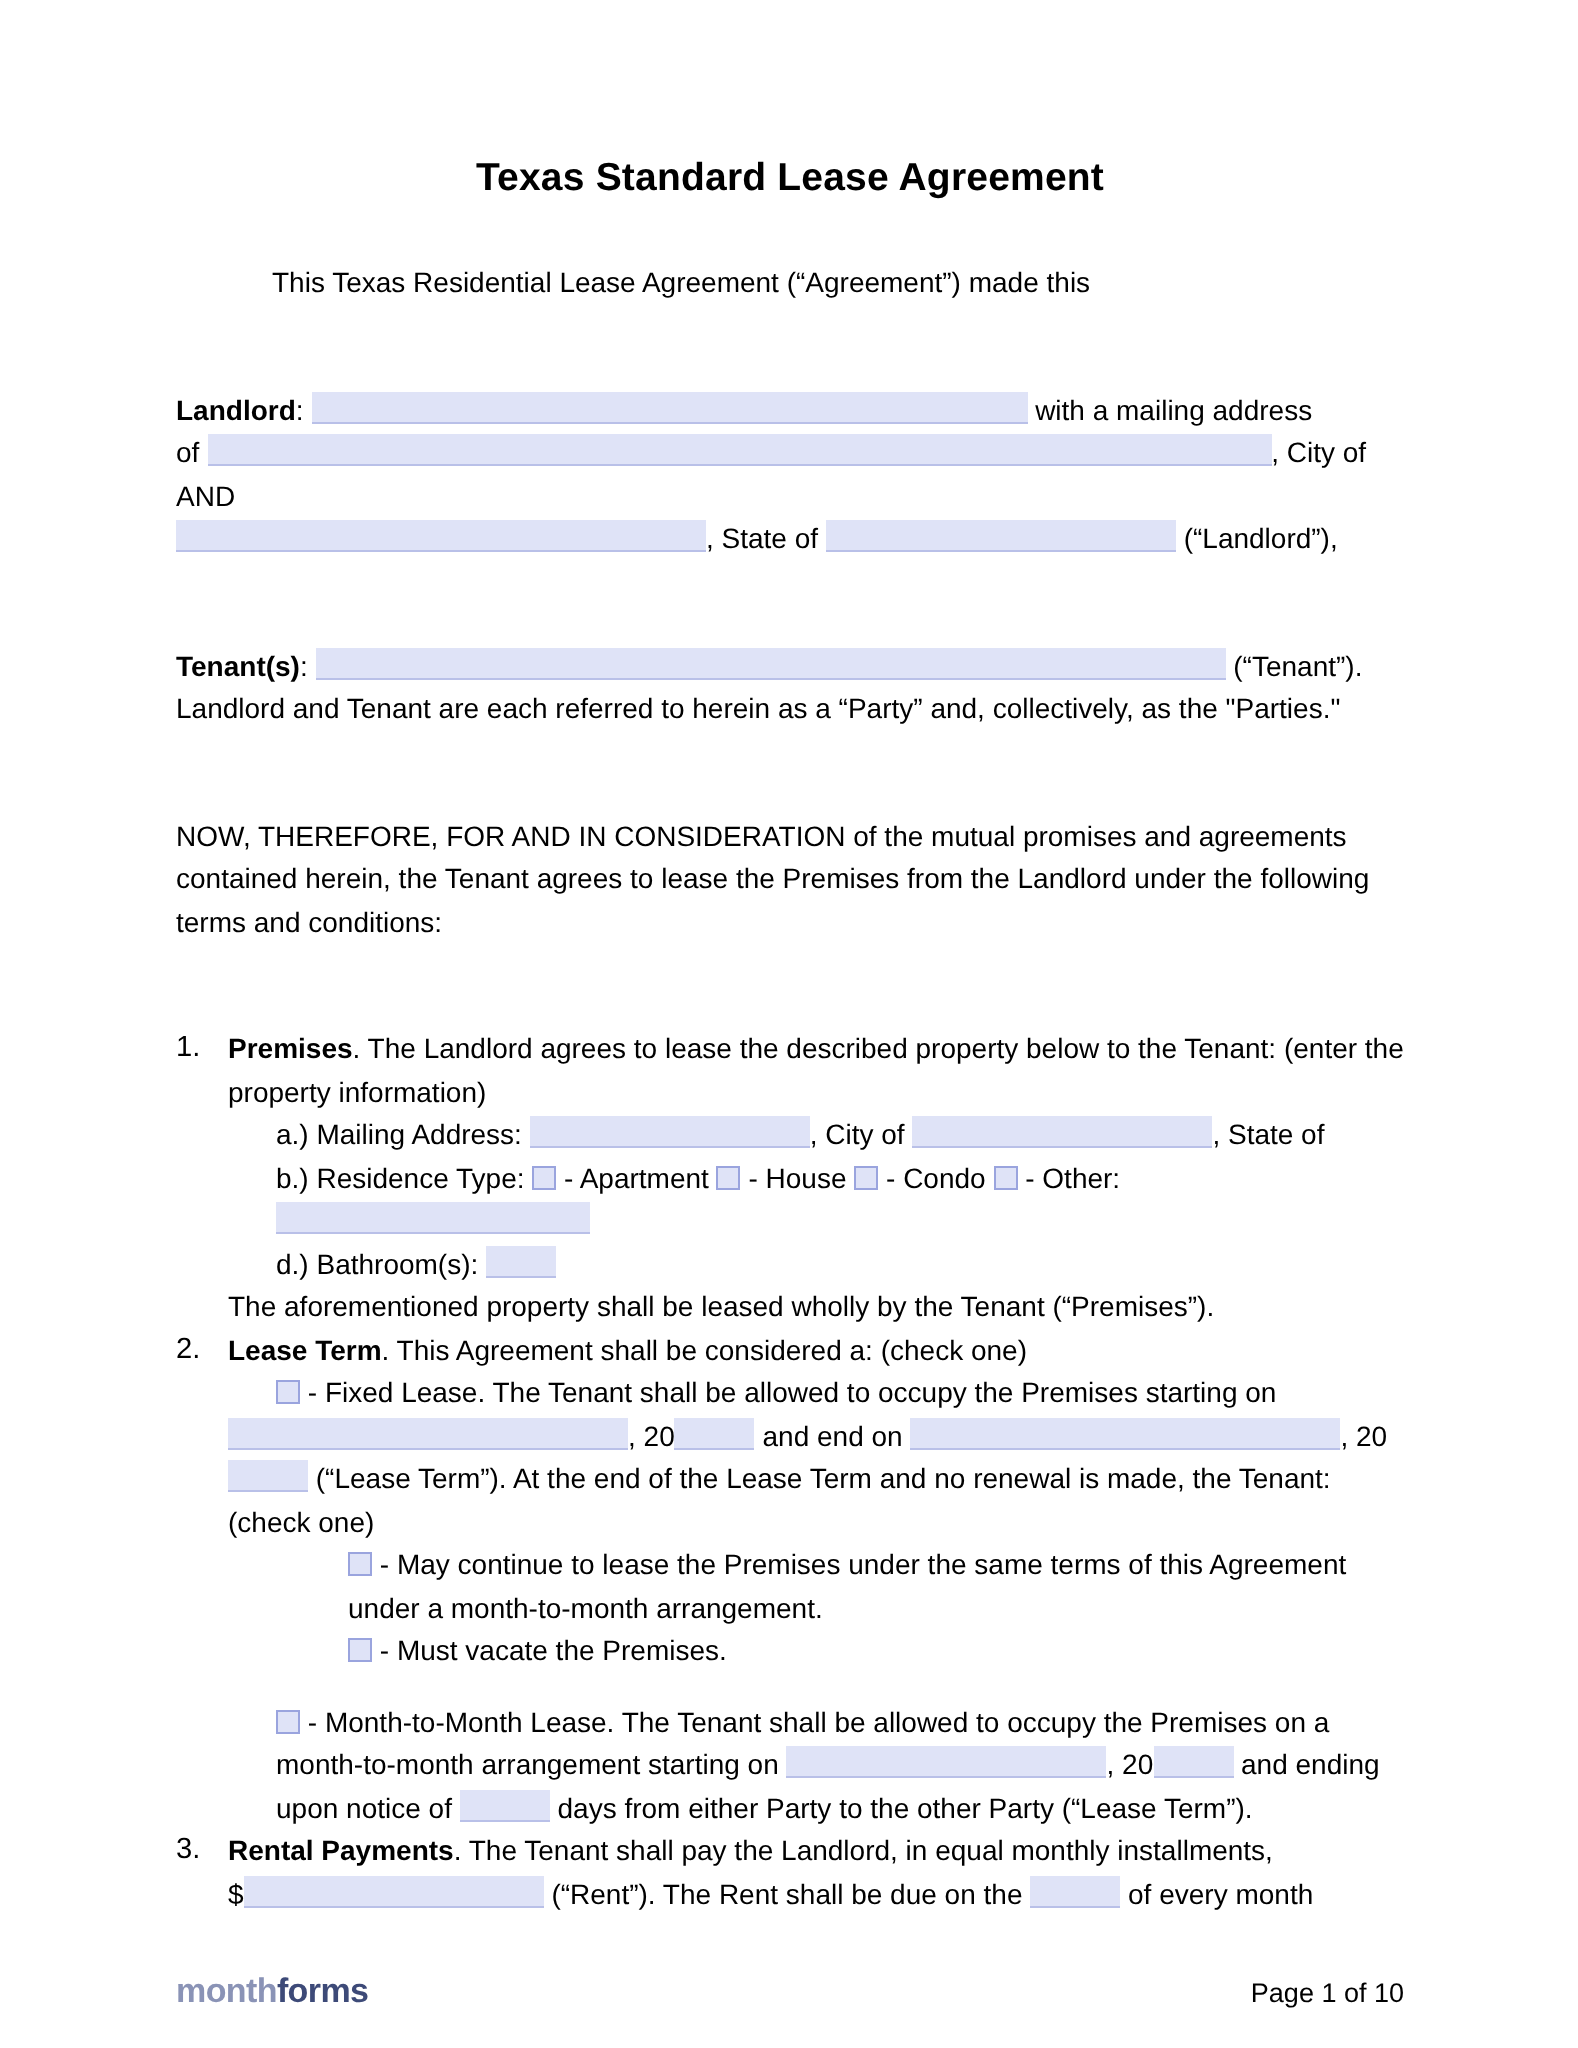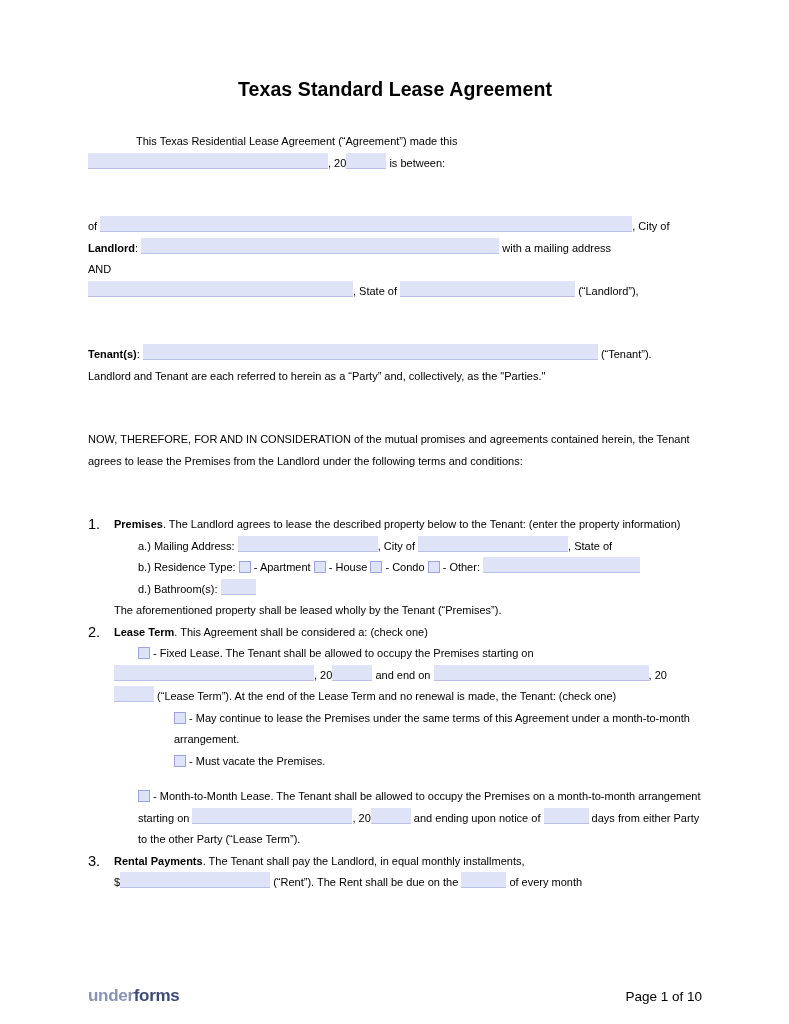--- a/index.html
+++ b/index.html
@@ -29,21 +29,21 @@
     width: 614px;
   }
   h1.doc-title {
     font-size: 19.5px;
     font-weight: bold;
     text-align: center;
     margin: 0 0 30px 0;
     letter-spacing: 0.1px;
   }
   p, .para {
-    font-size: 11px;
+    font-size: 14px;
     line-height: 21.5px;
     margin: 0 0 0 0;
   }
   .blank {
     display: inline-block;
     background: #dfe3f7;
     border-bottom: 1px solid #b9c0e8;
     vertical-align: baseline;
     height: 15px;
     margin-bottom: -2px;
@@ -126,36 +126,33 @@
 <div class="page">
 
   <div class="content">
 
     <h1 class="doc-title">Texas Standard Lease Agreement</h1>
 
     <div class="para-block">
       <p class="indent-first">
         <span>This Texas Residential Lease Agreement (“Agreement”) made this</span>
       </p>
-      <p>
-        <span class="blank b-300"></span><span>, 20</span><span class="blank b-40"></span><span> is between:</span>
-      </p>
-    </div>
-
-    <div style="height:22px"></div>
-
-    <div class="para-block">
-      <p>
-        <span>of</span>
-        <span class="blank b-530"></span><span>, City of</span>
-      </p>
+    </div>
+
+    <div style="height:22px"></div>
+
+    <div class="para-block">
       <p>
         <strong>Landlord</strong><span>:</span>
         <span class="blank b-360"></span>
         <span>with a mailing address</span>
+      </p>
+      <p>
+        <span>of</span>
+        <span class="blank b-530"></span><span>, City of</span>
       </p>
       <p>AND</p>
       <p>
         <span class="blank b-260"></span><span>, State of</span>
         <span class="blank b-175"></span>
         <span>(“Landlord”),</span>
       </p>
     </div>
 
     <div style="height:22px"></div>
@@ -263,18 +260,18 @@
           <span class="blank b-45"></span>
           <span>of every month</span>
         </p>
       </li>
 
     </ol>
   </div>
 
   <div class="footer">
     <div class="logo">
-      <span class="free">under</span><span class="forms">forms</span>
+      <span class="free">month</span><span class="forms">forms</span>
     </div>
     <div class="pagenum">Page 1 of 10</div>
   </div>
 
 </div>
 
 </body></html>

